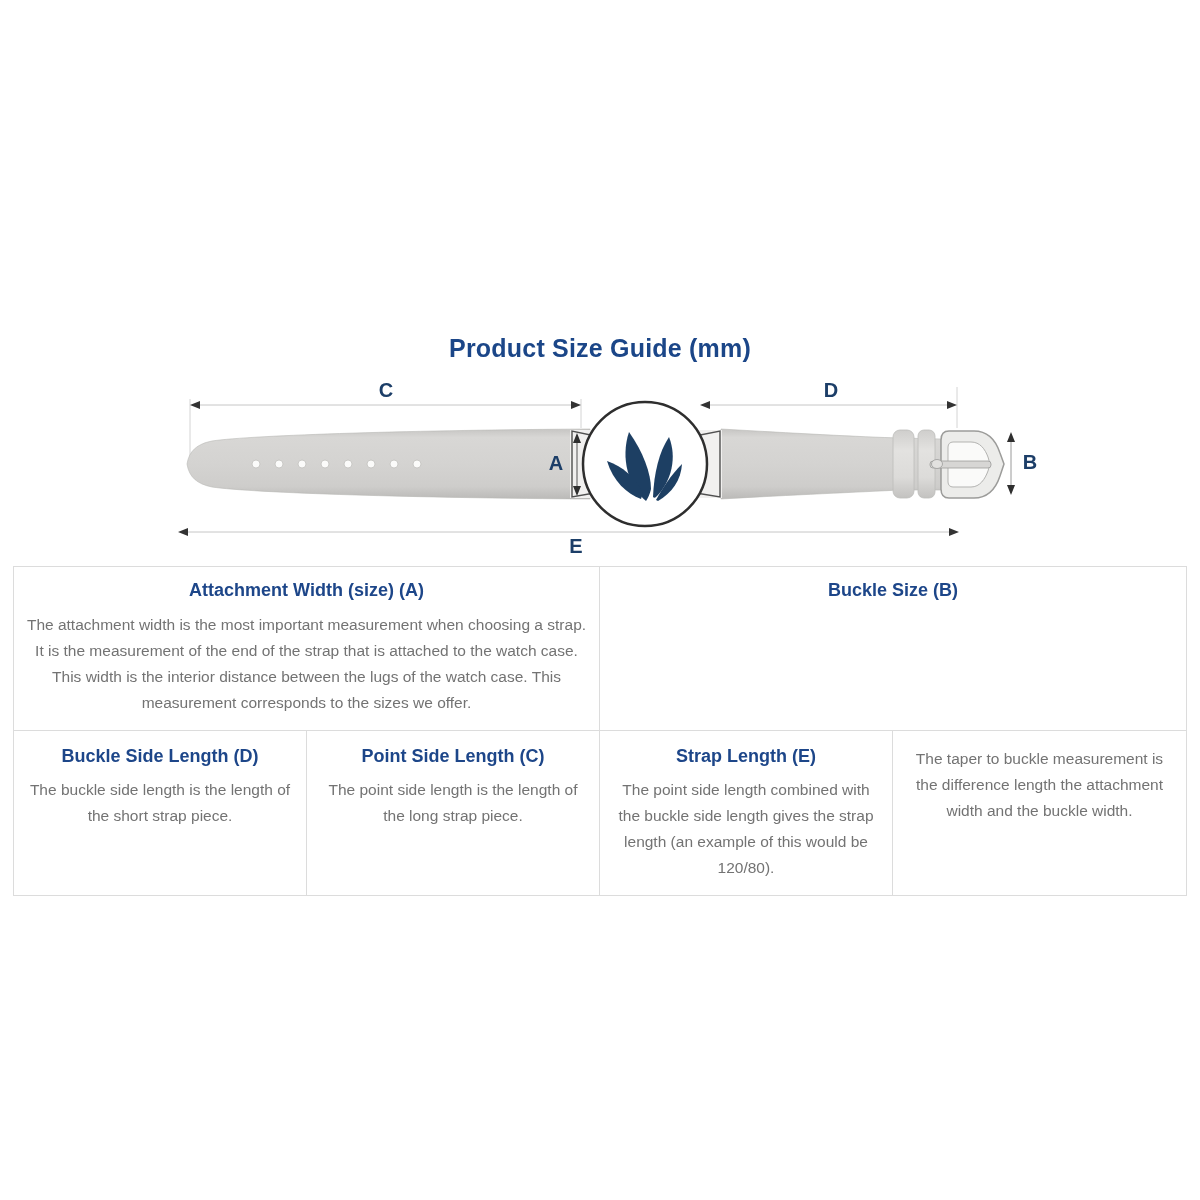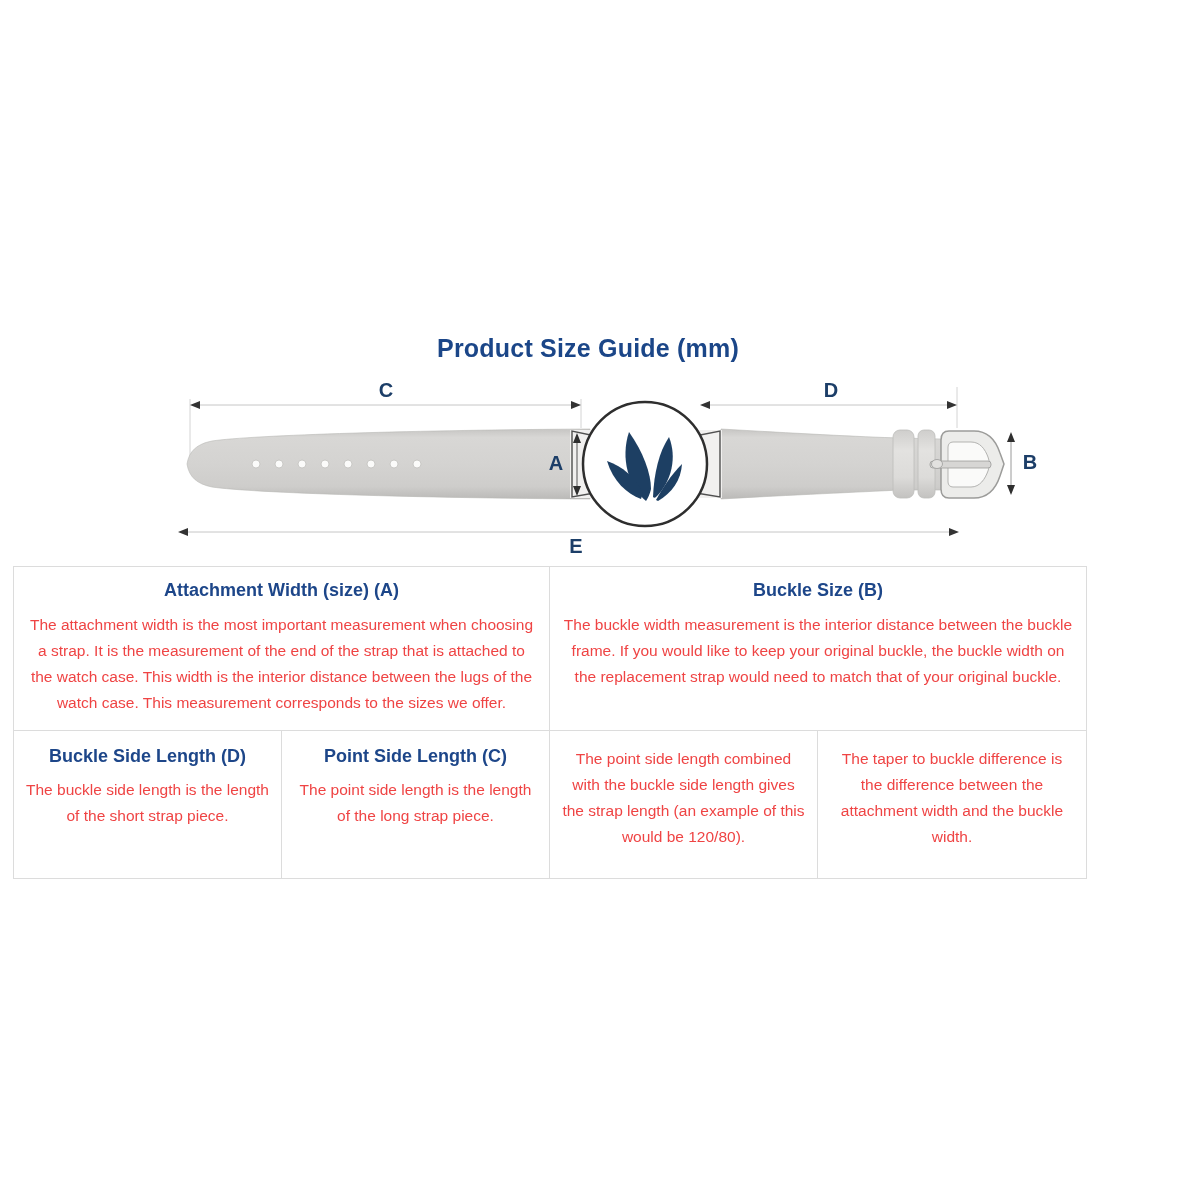--- a/index.html
+++ b/index.html
@@ -8,21 +8,21 @@
     background: #ffffff;
     width: 1200px;
     height: 1200px;
     font-family: "Liberation Sans", sans-serif;
     position: relative;
     overflow: hidden;
   }
   .page-title {
     position: absolute;
     top: 334px;
-    left: 0;
+    left: 12px;
     width: 1176px;
     text-align: center;
     font-size: 25px;
     font-weight: bold;
     letter-spacing: 0.2px;
     color: #1b4688;
   }
   .diagram-svg {
     position: absolute;
     top: 0;
@@ -39,21 +39,21 @@
   #lbl-c { left: 386px; top: 390px; }
   #lbl-d { left: 831px; top: 390px; }
   #lbl-a { left: 556px; top: 463px; }
   #lbl-b { left: 1030px; top: 462px; }
   #lbl-e { left: 576px; top: 546px; }
 
   .guide-table {
     position: absolute;
     left: 13px;
     top: 566px;
-    width: 1074px;
+    width: 1174px;
     border: 1px solid #dcdcdc;
     box-sizing: border-box;
     background: #ffffff;
   }
   .trow {
     display: grid;
   }
   .trow-1 {
     grid-template-columns: 1fr 1fr;
     border-bottom: 1px solid #dcdcdc;
@@ -74,21 +74,21 @@
   .cell-header {
     font-size: 18px;
     font-weight: bold;
     color: #1d4689;
     margin-bottom: 10px;
     line-height: 1.2;
   }
   .cell-body {
     font-size: 15.5px;
     line-height: 26px;
-    color: #ef4444;
+    color: #737373;
     margin: 0 auto;
   }
   .trow-1 .cell-body { max-width: 560px; }
   .trow-2 .cell-body { max-width: 276px; }
 </style>
 </head>
 <body>
 
 <div class="page-title">Product Size Guide (mm)</div>
 
@@ -211,32 +211,32 @@
 <div class="dim-label" id="lbl-e">E</div>
 
 <div class="guide-table">
   <div class="trow trow-1">
     <div class="tcell">
       <div class="cell-header">Attachment Width (size) (A)</div>
       <div class="cell-body">The attachment width is the most important measurement when choosing a strap. It is the measurement of the end of the strap that is attached to the watch case. This width is the interior distance between the lugs of the watch case. This measurement corresponds to the sizes we offer.</div>
     </div>
     <div class="tcell">
       <div class="cell-header">Buckle Size (B)</div>
-      <div class="cell-body">The buckle width measurement is the interior distance between the buckle frame. If you would like to keep your original buckle, the buckle width on the replacement strap would need to match that of your original buckle.</div>
     </div>
   </div>
   <div class="trow trow-2">
     <div class="tcell">
       <div class="cell-header">Buckle Side Length (D)</div>
       <div class="cell-body">The buckle side length is the length of the short strap piece.</div>
     </div>
     <div class="tcell">
       <div class="cell-header">Point Side Length (C)</div>
       <div class="cell-body">The point side length is the length of the long strap piece.</div>
     </div>
     <div class="tcell">
+      <div class="cell-header">Strap Length (E)</div>
       <div class="cell-body">The point side length combined with the buckle side length gives the strap length (an example of this would be 120/80).</div>
     </div>
     <div class="tcell">
-      <div class="cell-body">The taper to buckle difference is the difference between the attachment width and the buckle width.</div>
+      <div class="cell-body">The taper to buckle measurement is the difference length the attachment width and the buckle width.</div>
     </div>
   </div>
 </div>
 
 </body></html>

